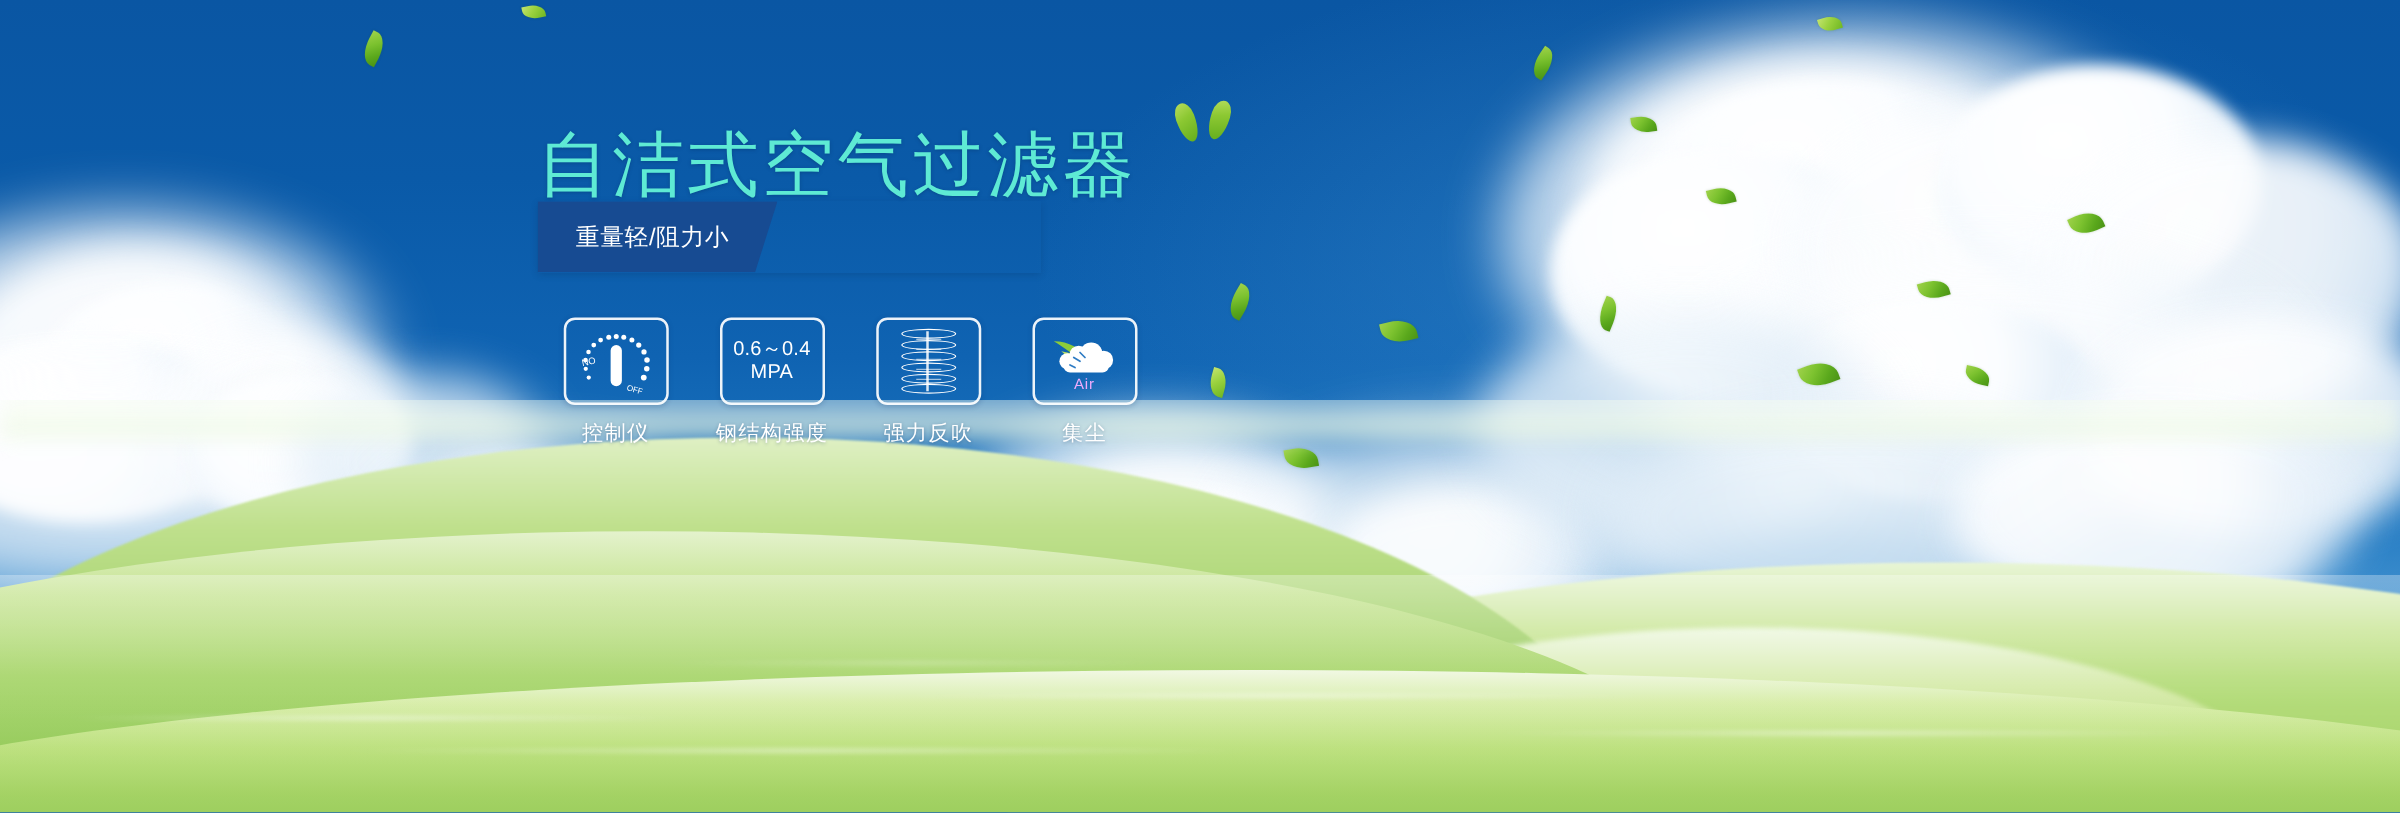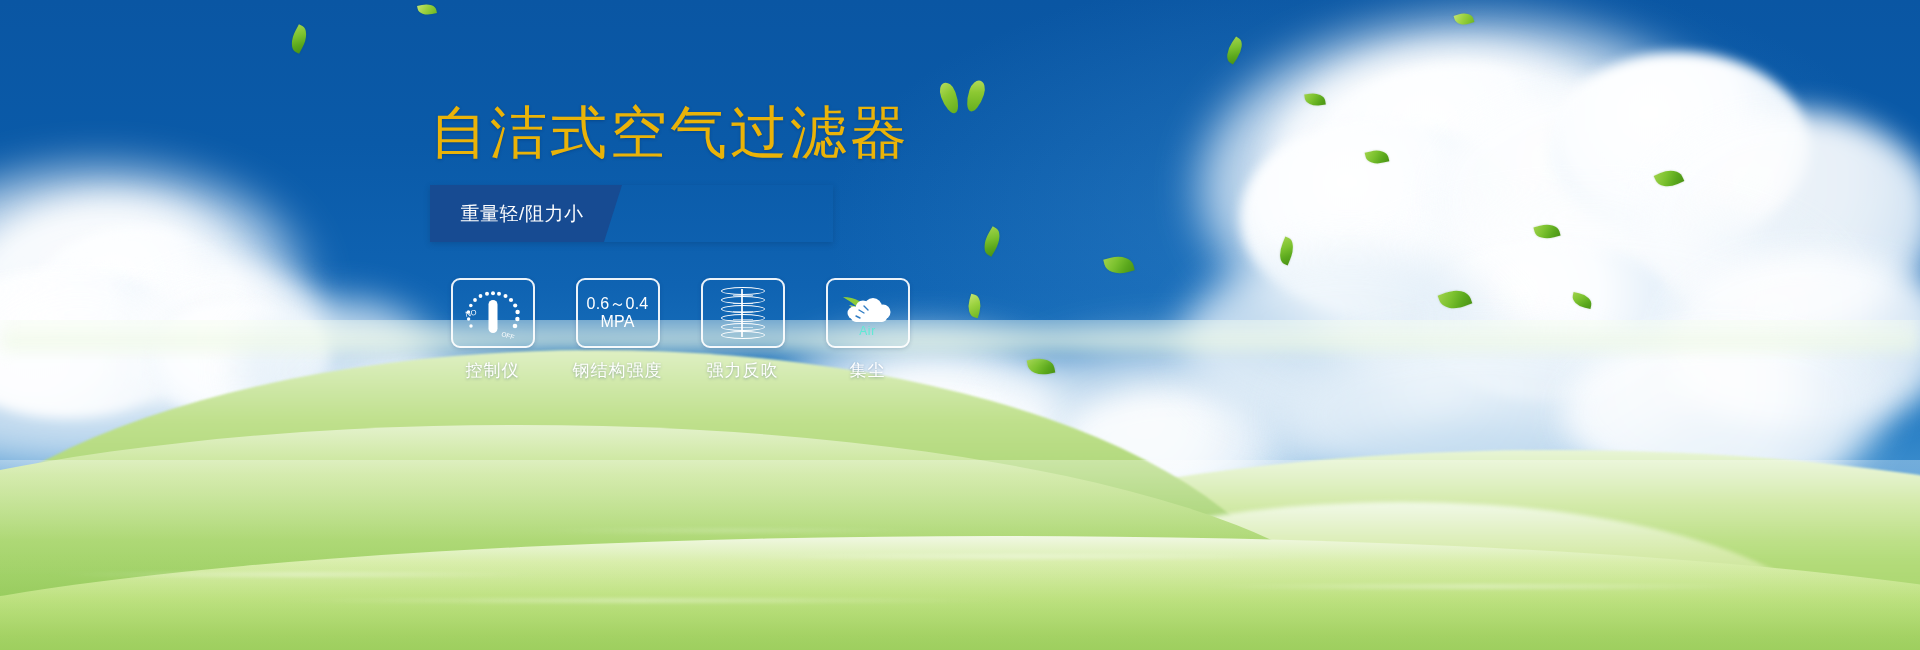--- a/index.html
+++ b/index.html
@@ -114,21 +114,21 @@
     position:absolute;
     left:430px; top:104px;
     width:620px;
   }
 
   .title-wrap{ position:relative; }
   .title{
     font-size:57px;
     line-height:1;
     letter-spacing:3px;
-    color:#eab308;
+    color:#5eead4;
     font-weight:300;
     white-space:nowrap;
     text-shadow:0 1px 3px rgba(0,40,90,.35);
   }
   .title-leaves{
     position:absolute;
     right:52px; top:-24px;
     width:60px; height:36px;
   }
   .title-leaf{
@@ -136,21 +136,20 @@
     width:15px; height:32px;
     border-radius:52% 52% 52% 52% / 38% 38% 62% 62%;
     background:linear-gradient(160deg,#b7dd5e 0%,#8cc832 40%,#62ad1c 100%);
   }
   .title-leaf.l1{ left:4px;  top:2px;  transform:rotate(-20deg); }
   .title-leaf.l2{ left:30px; top:0px;  transform:rotate(18deg); }
 
   
   .tagline{
     display:flex;
-    margin-top:24px;
     height:57px;
     width:403px;
     box-shadow:0 2px 6px rgba(0,35,75,.22);
   }
   .pill{
     display:flex; align-items:center; justify-content:center;
     font-size:19px;
     letter-spacing:.5px;
     height:100%;
   }
@@ -230,21 +229,21 @@
   .coil .hatch{
     position:absolute; left:12px; width:20px; height:1.4px;
     background:rgba(255,255,255,.6);
   }
 
   
   .aircloud{ position:relative; width:58px; height:44px; }
   .aircloud svg{ position:absolute; inset:0; }
   .air-label{
     position:absolute; left:0; right:0; bottom:-3px;
-    text-align:center; font-size:12px; color:#5eead4; letter-spacing:.6px;
+    text-align:center; font-size:12px; color:#f0abfc; letter-spacing:.6px;
   }
 </style>
 </head>
 <body>
 
 <div class="stage">
 
   <div class="sky"></div>
 
   <div>

